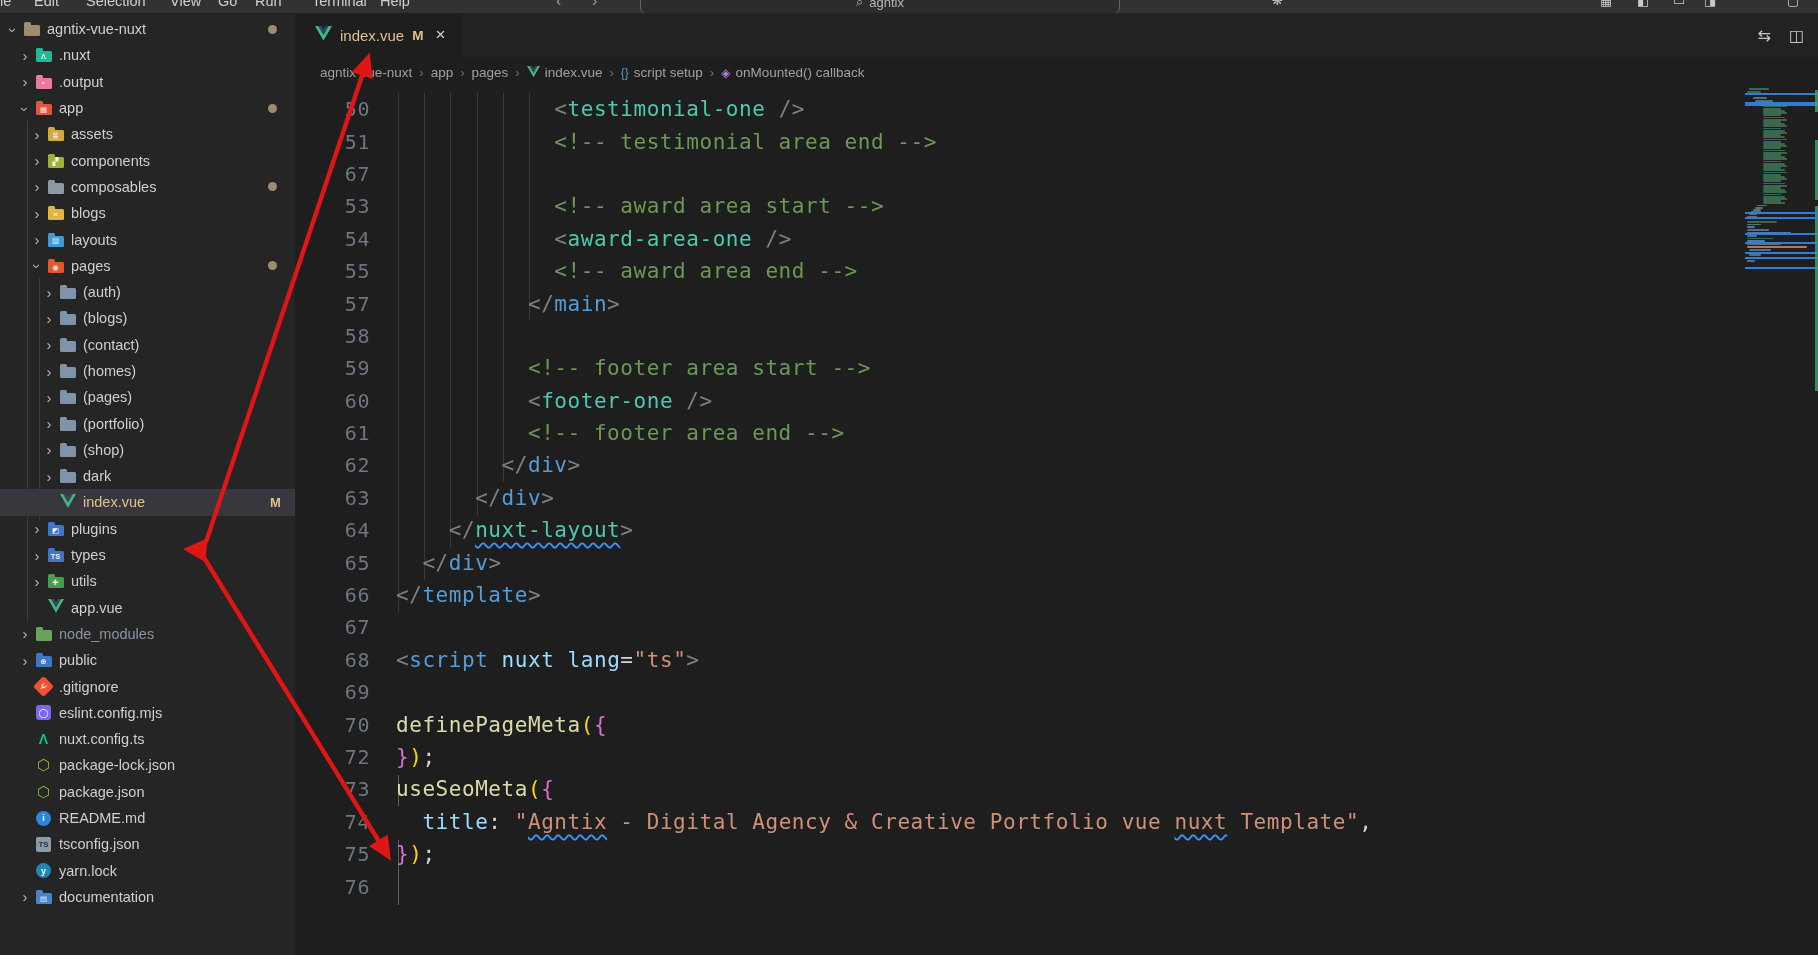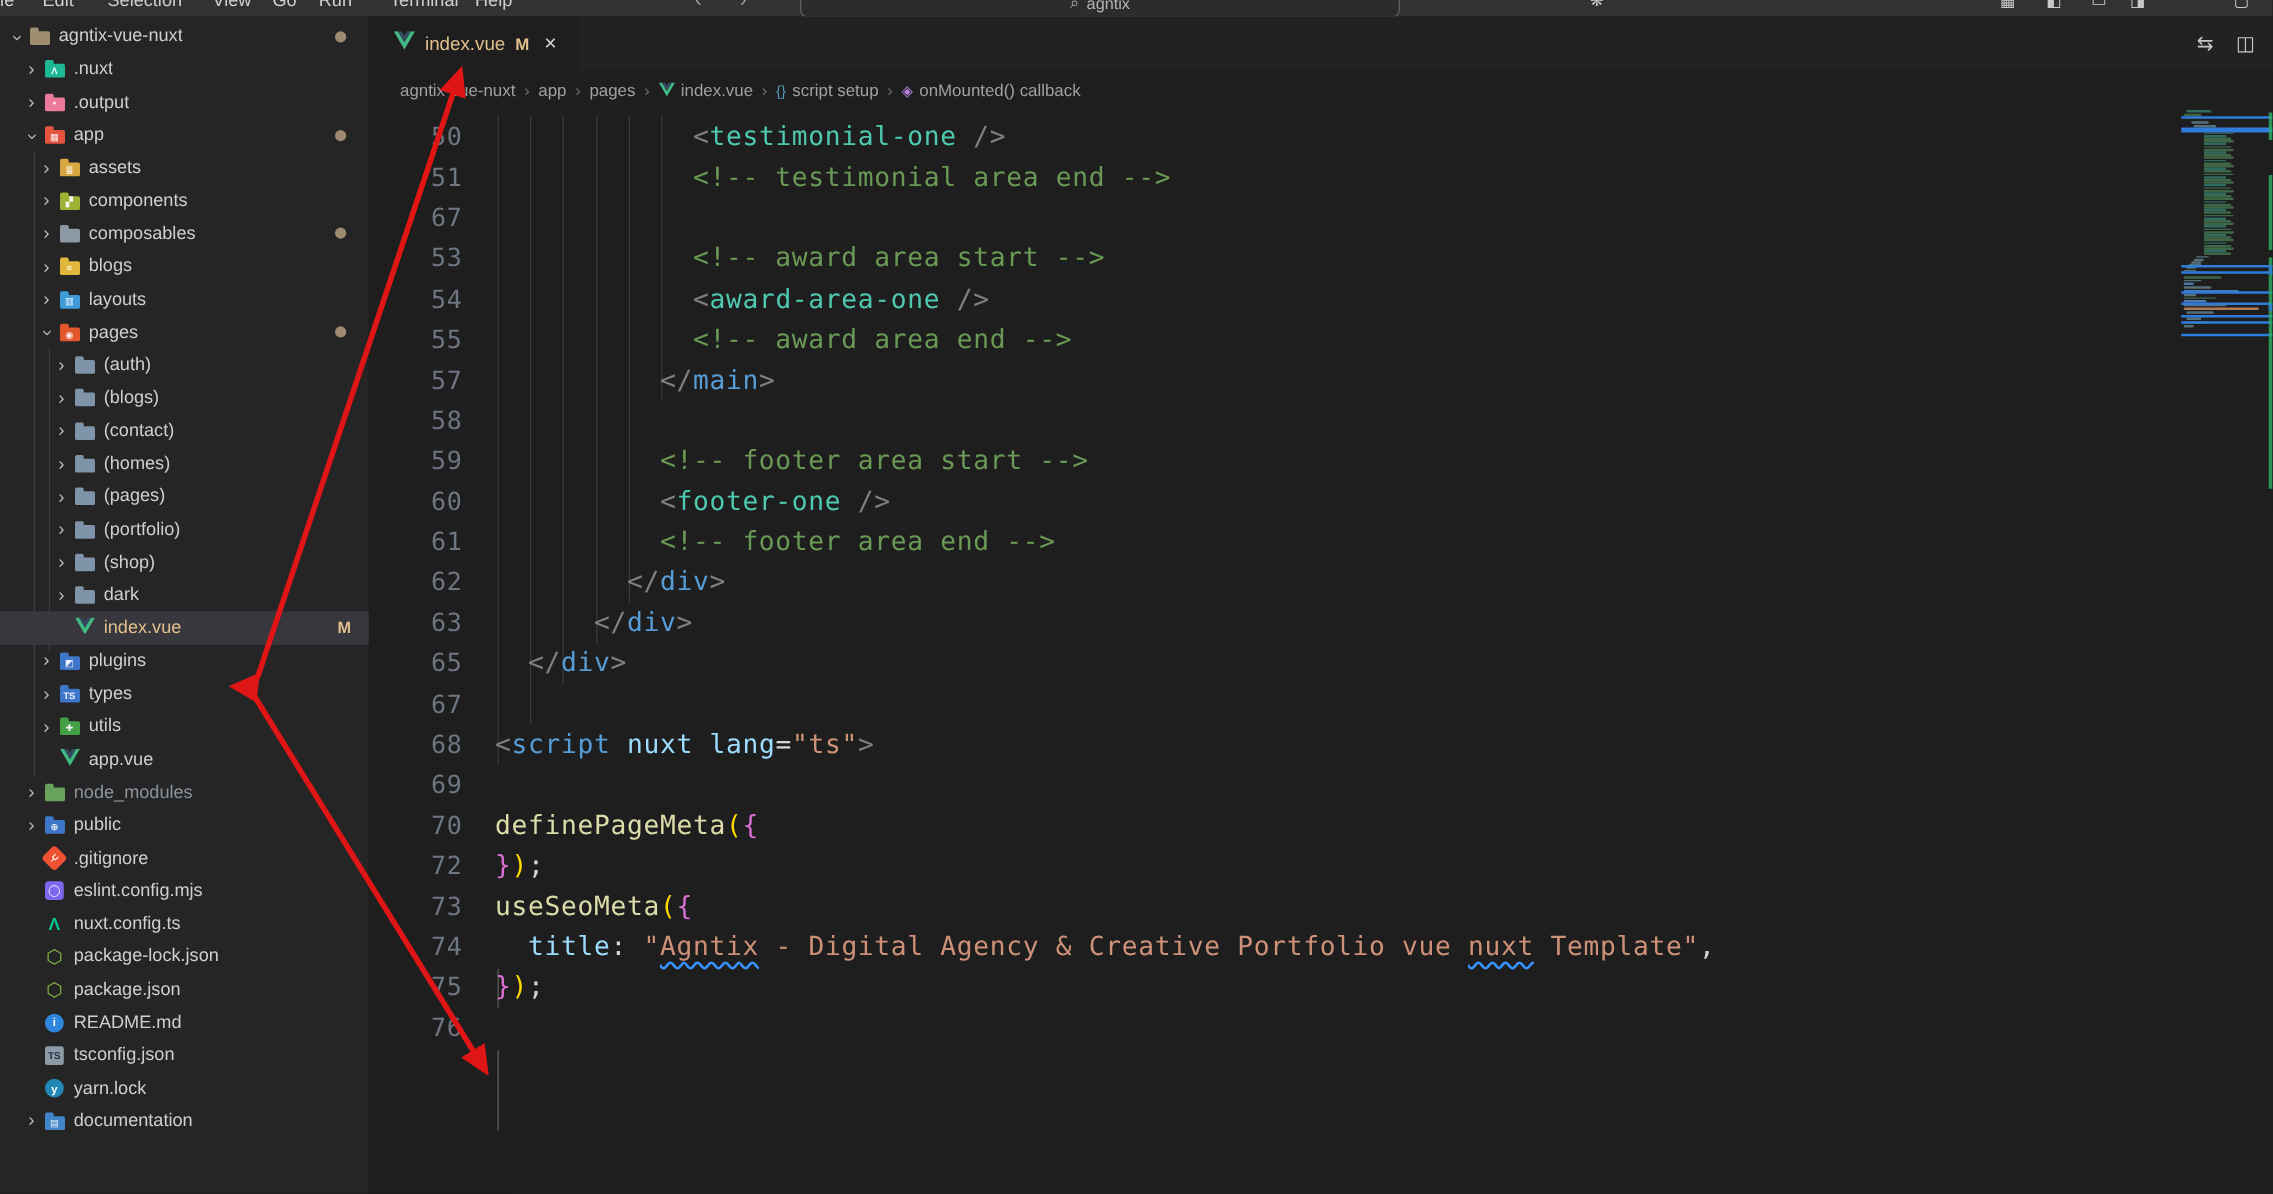--- a/index.html
+++ b/index.html
@@ -488,22 +488,30 @@
       </div>
       <div class="cline">
         <span class="gut">62</span>
         <span class="codetxt"><span class="tk-ws">        </span><span class="tk-pb">&lt;/</span><span class="tk-th">div</span><span class="tk-pb">&gt;</span></span>
       </div>
       <div class="cline">
         <span class="gut">63</span>
         <span class="codetxt"><span class="tk-ws">      </span><span class="tk-pb">&lt;/</span><span class="tk-th">div</span><span class="tk-pb">&gt;</span></span>
       </div>
       <div class="cline">
+        <span class="gut">64</span>
+        <span class="codetxt"><span class="tk-ws">    </span><span class="tk-pb">&lt;/</span><span class="tk-cp sq">nuxt-layout</span><span class="tk-pb">&gt;</span></span>
+      </div>
+      <div class="cline">
         <span class="gut">65</span>
         <span class="codetxt"><span class="tk-ws">  </span><span class="tk-pb">&lt;/</span><span class="tk-th">div</span><span class="tk-pb">&gt;</span></span>
+      </div>
+      <div class="cline">
+        <span class="gut">66</span>
+        <span class="codetxt"><span class="tk-pb">&lt;/</span><span class="tk-th">template</span><span class="tk-pb">&gt;</span></span>
       </div>
       <div class="cline">
         <span class="gut">67</span>
         <span class="codetxt"></span>
       </div>
       <div class="cline">
         <span class="gut">68</span>
         <span class="codetxt"><span class="tk-pb">&lt;</span><span class="tk-th">script</span><span class="tk-ws"> </span><span class="tk-at">nuxt</span><span class="tk-ws"> </span><span class="tk-at">lang</span><span class="tk-pc">=</span><span class="tk-st">"ts"</span><span class="tk-pb">&gt;</span></span>
       </div>
       <div class="cline">

